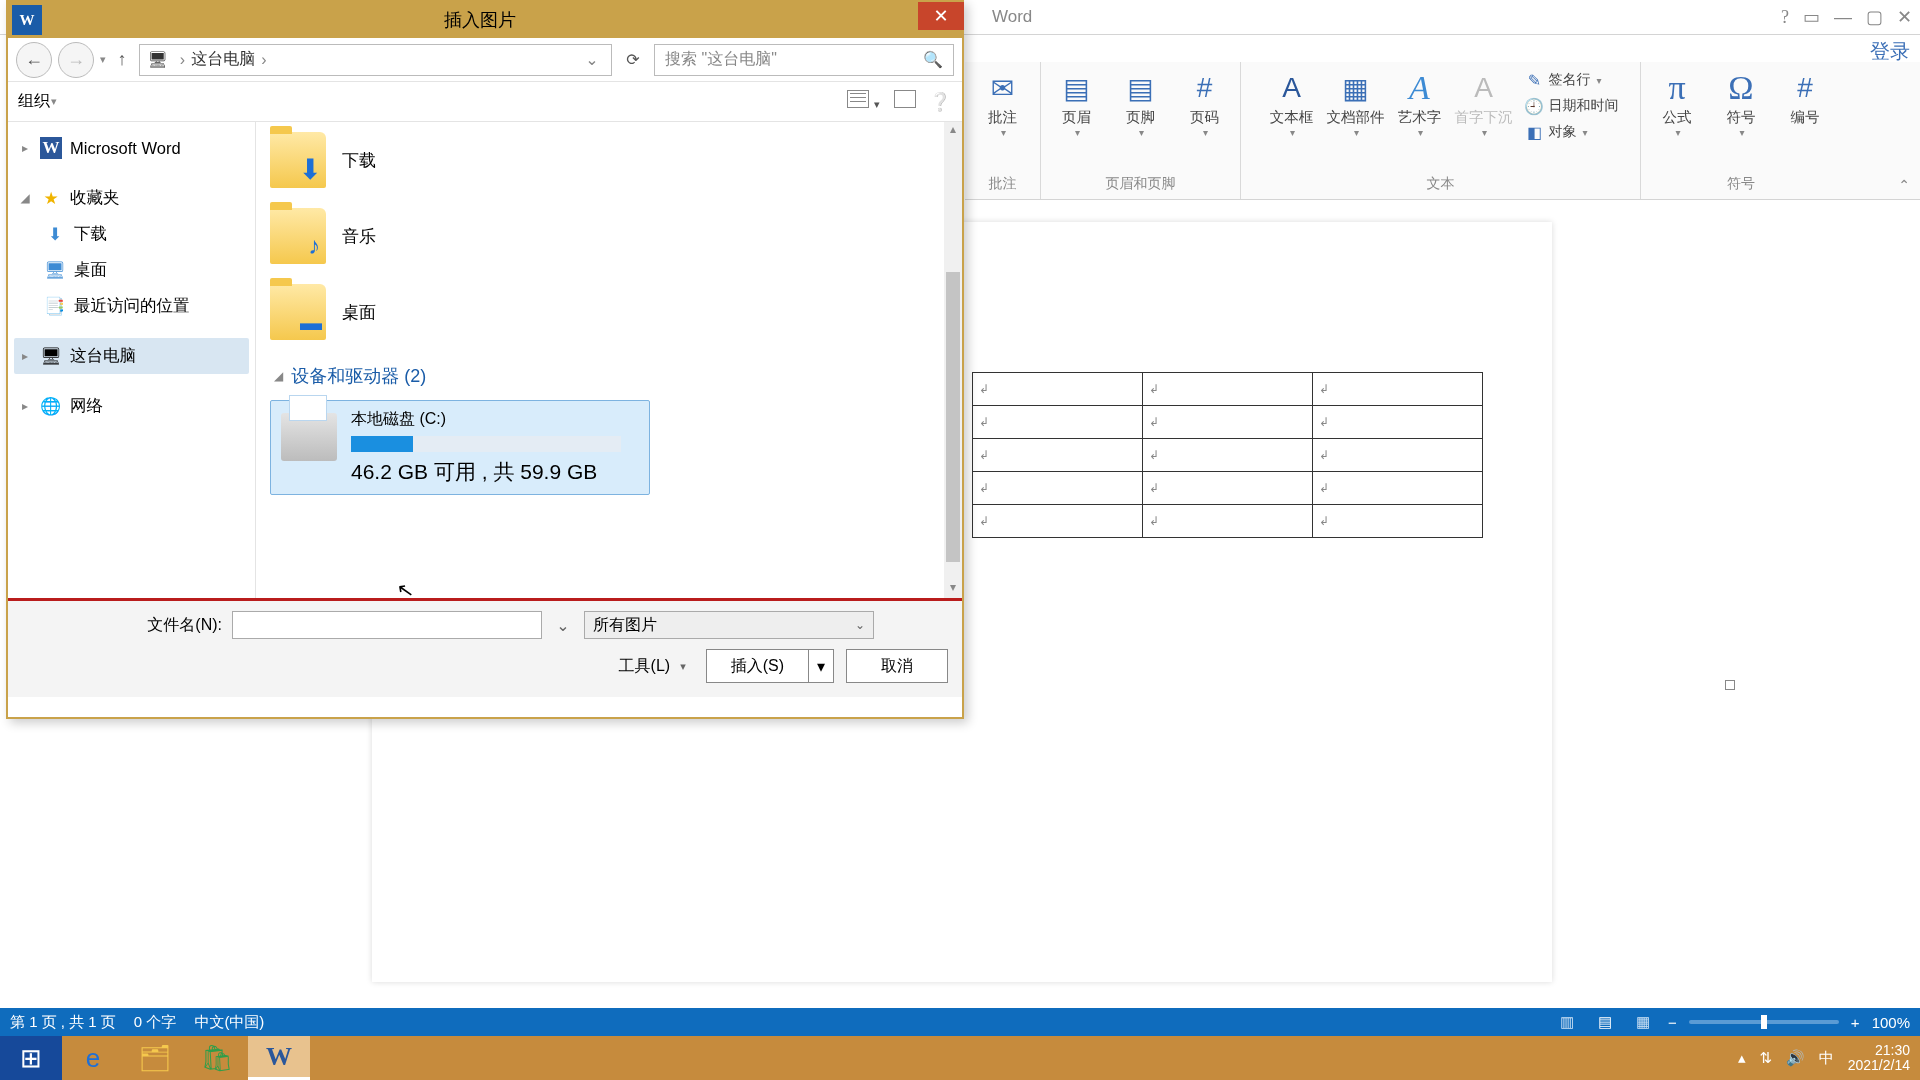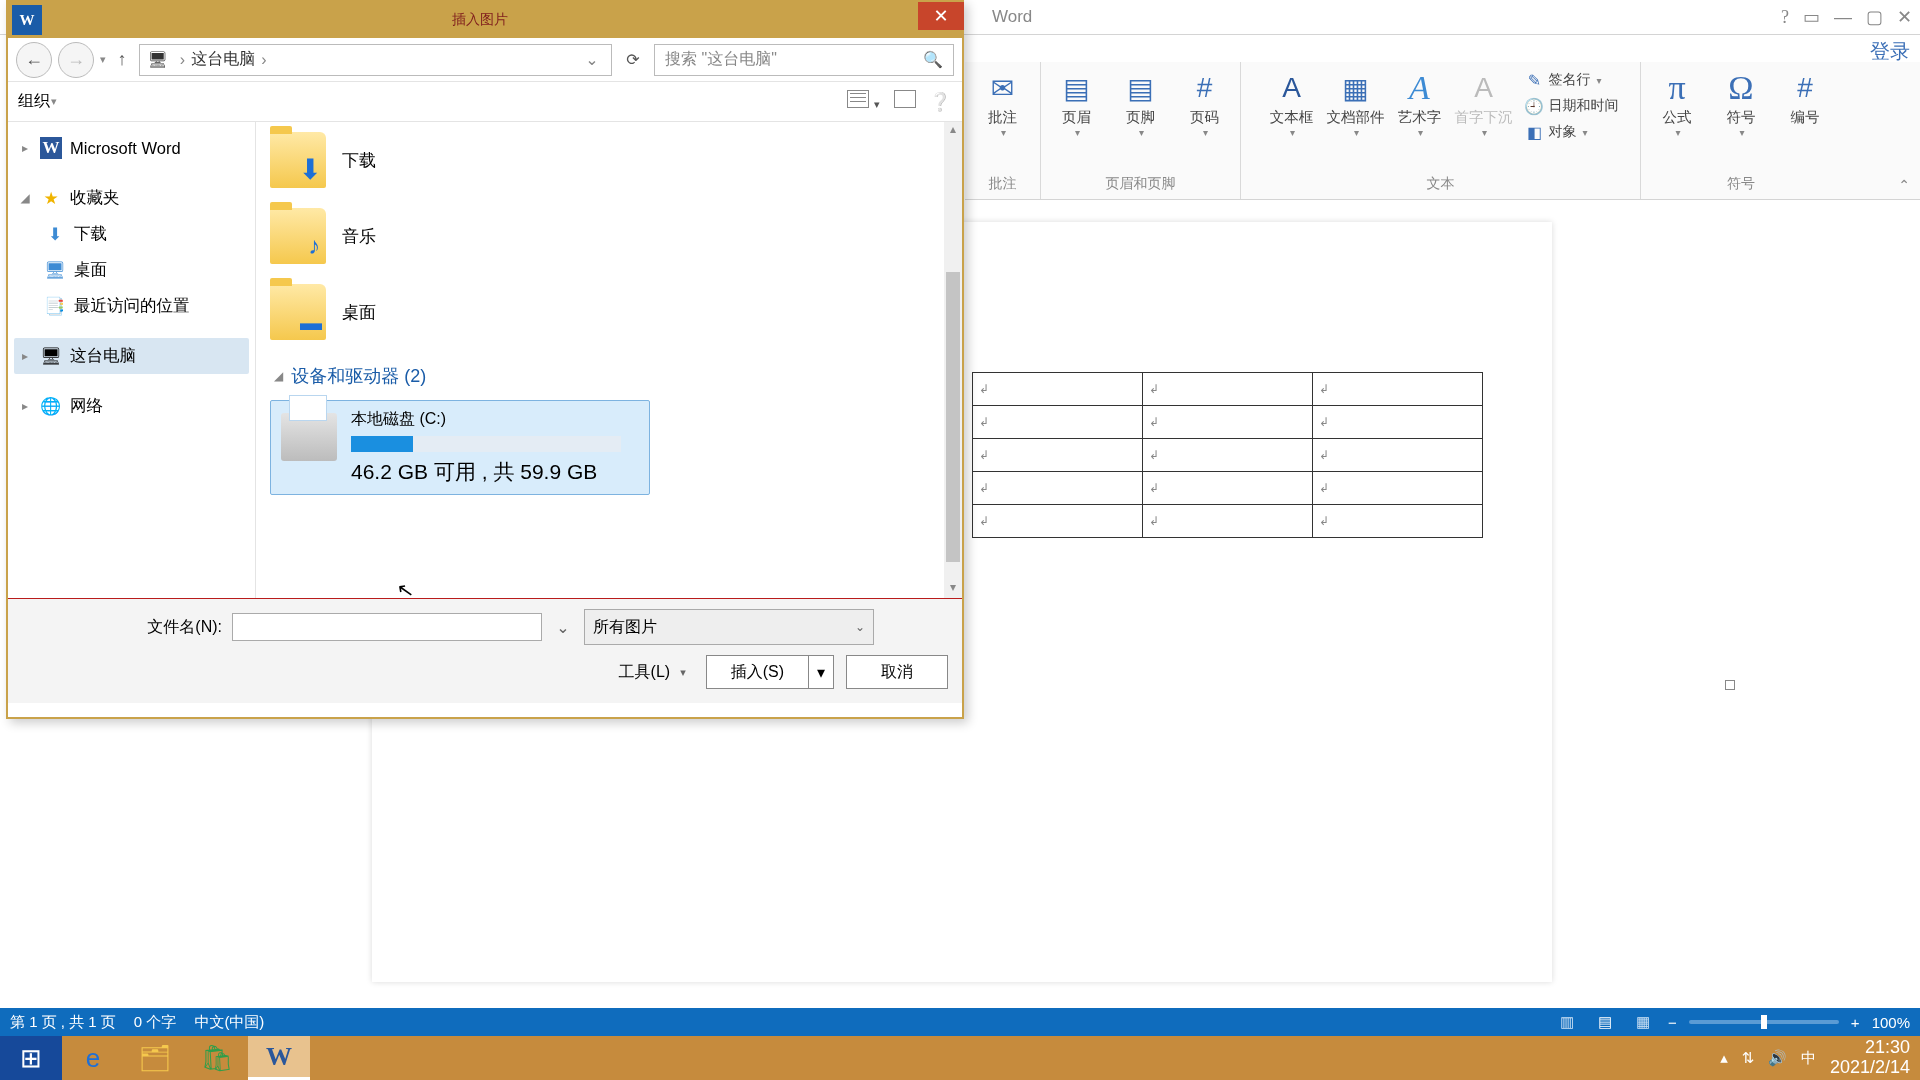--- a/index.html
+++ b/index.html
@@ -36,27 +36,27 @@
 .viewbtn.active { color: #fff; }
 .zoomslider { width: 150px; height: 4px; background: #5a9bd5; position: relative; border-radius: 2px; }
 .zoomslider .thumb { position: absolute; left: 72px; top: -5px; width: 6px; height: 14px; background: #fff; }
 
 
 .taskbar { position: absolute; left: 0; right: 0; bottom: 0; height: 44px; background: #c68b3d; display: flex; align-items: center; }
 .taskbar .btn { width: 62px; height: 44px; display: flex; align-items: center; justify-content: center; font-size: 26px; }
 .taskbar .btn.start { background: #16499a; color: #fff; }
 .taskbar .btn.active { background: #e8c28e; border-bottom: 3px solid #fff; }
 .taskbar .tray { margin-left: auto; display: flex; align-items: center; gap: 14px; color: #fff; font-size: 15px; padding-right: 10px; }
-.taskbar .clock { text-align: right; line-height: 1.1; font-size: 18px; }
+.taskbar .clock { text-align: right; line-height: 1.1; font-size: 14px; }
 
 
 .dialog { position: absolute; top: 0; left: 6px; width: 958px; height: 719px; background: #fff; border: 2px solid #c9a24a; box-shadow: 4px 4px 10px rgba(0,0,0,.2); }
 .dlg-title { height: 36px; background: #c9a24a; display: flex; align-items: center; }
 .dlg-title .ico { width: 30px; height: 30px; margin-left: 4px; background: #1a5ca8; display: flex; align-items: center; justify-content: center; color: #fff; font-weight: bold; font-size: 15px; font-family: serif; }
-.dlg-title .ttl { margin: 0 auto; color: #7f1d1d; font-size: 14px; text-align: center; }
+.dlg-title .ttl { margin: 0 auto; color: #000000; font-size: 18px; text-align: center; }
 .dlg-title .close { width: 46px; height: 28px; background: #c8452b; color: #fff; display: flex; align-items: center; justify-content: center; font-size: 18px; margin-top: -8px; margin-right: -2px; }
 
 .navrow { height: 44px; display: flex; align-items: center; padding: 0 8px; gap: 6px; border-bottom: 1px solid #e4e4e4; }
 .navbtn { width: 36px; height: 36px; border: 1px solid #bbb; border-radius: 50%; display: flex; align-items: center; justify-content: center; color: #555; font-size: 18px; background: #f5f5f5; }
 .navbtn.fwd { color: #bbb; }
 .uparrow { font-size: 18px; color: #555; padding: 0 6px; }
 .breadcrumb { flex: 1; height: 32px; border: 1px solid #bbb; background: #fff; display: flex; align-items: center; padding: 0 8px; font-size: 16px; color: #333; gap: 6px; }
 .breadcrumb .sep::after { content: "›"; color: #888; margin-left: 6px; }
 .bc-drop { width: 22px; color: #888; text-align: center; }
 .refresh { width: 30px; color: #555; text-align: center; font-size: 16px; }
@@ -88,26 +88,26 @@
 .grouphdr { padding: 14px 18px 6px 18px; color: #1a5ca8; font-size: 18px; display: flex; align-items: center; gap: 8px; }
 .grouphdr .caret { color: #888; font-size: 12px; }
 .drive { margin: 6px 14px; width: 380px; padding: 8px 10px; border: 1px solid #7db3e0; background: #d8ecfb; border-radius: 2px; display: flex; gap: 14px; }
 .drive .dico { width: 56px; height: 48px; background: linear-gradient(#e4e4e4, #bcbcbc); border-radius: 3px; position: relative; margin-top: 4px; }
 .drive .dico::before { content: ""; position: absolute; top: -18px; left: 8px; width: 36px; height: 24px; background: #fff; border: 1px solid #b9d6ef; }
 .drive .meta { flex: 1; }
 .drive .bar { width: 270px; height: 16px; background: #e4ecf4; margin: 6px 0; }
 .drive .bar .fill { height: 100%; background: #1a8fe0; }
 .drive .sub { color: #000000; font-size: 21px; }
 
-.footer { border-top: 1px solid #b91c1c; padding: 10px 14px 14px 14px; background: #f4f4f4; }
+.footer { border-top: 3px solid #b91c1c; padding: 10px 14px 14px 14px; background: #f4f4f4; }
 .footer .row { display: flex; align-items: center; gap: 10px; margin-bottom: 10px; }
 .footer .lbl { font-size: 16px; width: 200px; text-align: right; }
 .footer input.fn { flex: 0 0 310px; height: 28px; border: 1px solid #aaa; padding: 0 6px; }
 .chev { width: 22px; text-align: center; color: #666; }
-.ftype { flex: 0 0 290px; height: 36px; border: 1px solid #aaa; background: #eee; display: flex; align-items: center; justify-content: space-between; padding: 13px 8px; font-size: 16px; }
+.ftype { flex: 0 0 290px; height: 28px; border: 1px solid #aaa; background: #eee; display: flex; align-items: center; justify-content: space-between; padding: 13px 8px; font-size: 16px; }
 .footer .btns { display: flex; justify-content: flex-end; gap: 12px; align-items: center; }
 .toolsbtn { font-size: 16px; display: flex; align-items: center; gap: 10px; padding: 4px 8px; margin-left: 11px; }
 .splitbtn { display: flex; border: 1px solid #888; height: 34px; }
 .splitbtn .main { padding: 0 24px; display: flex; align-items: center; font-size: 16px; border-right: 1px solid #888; background: #fff; }
 .splitbtn .dd { width: 24px; display: flex; align-items: center; justify-content: center; background: #fff; }
 .btn-std { height: 34px; padding: 0 34px; border: 1px solid #888; background: #fff; font-size: 16px; display: flex; align-items: center; }
 
 .cursor { position: absolute; top: 578px; left: 397px; font-size: 20px; color: #000; transform: rotate(-10deg); pointer-events: none; }
 </style>
 </head>

